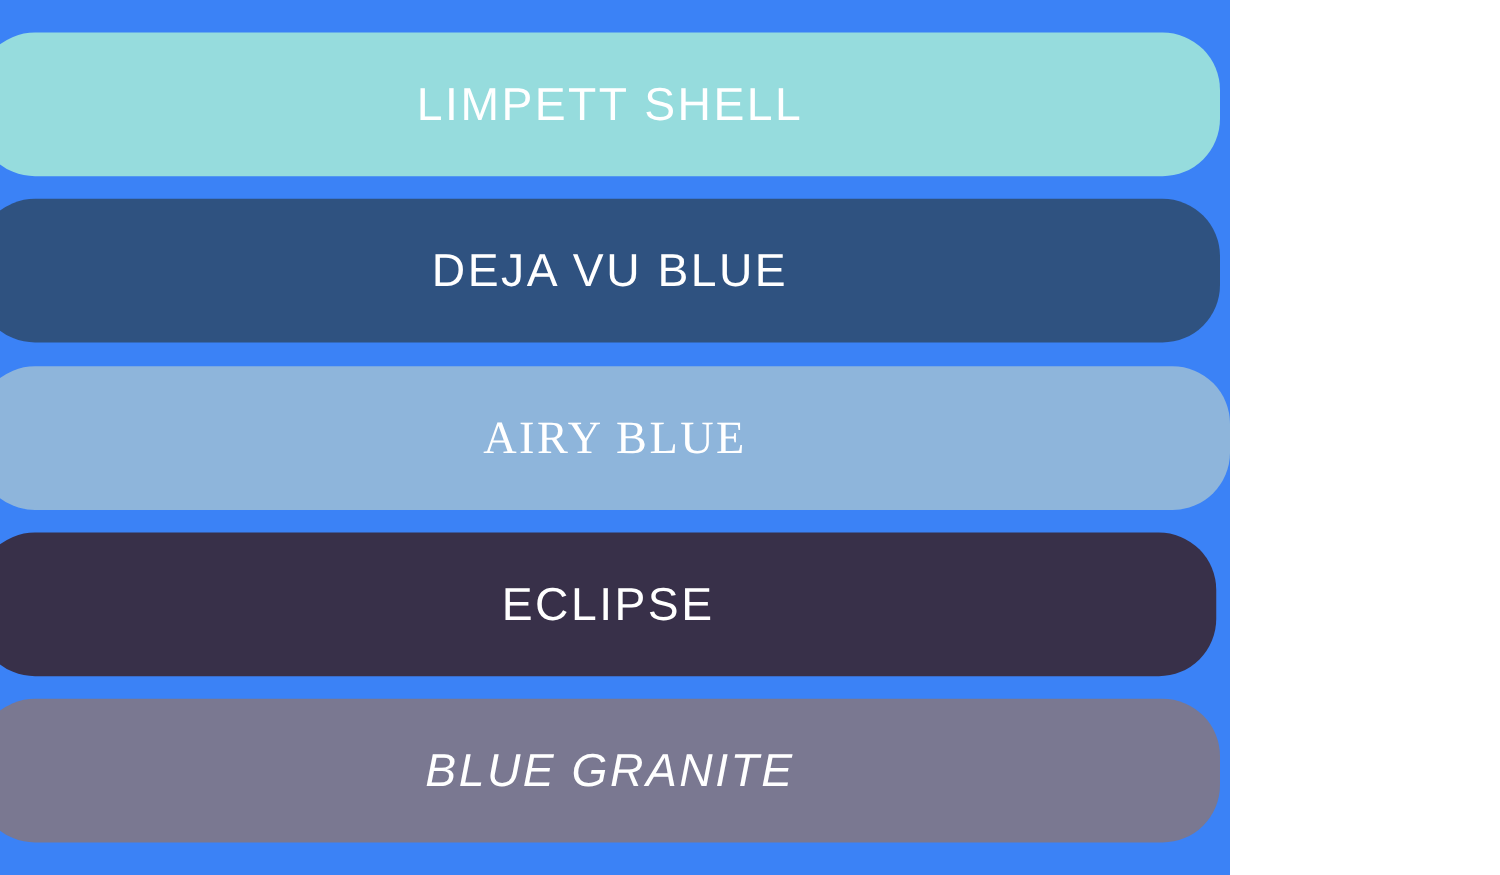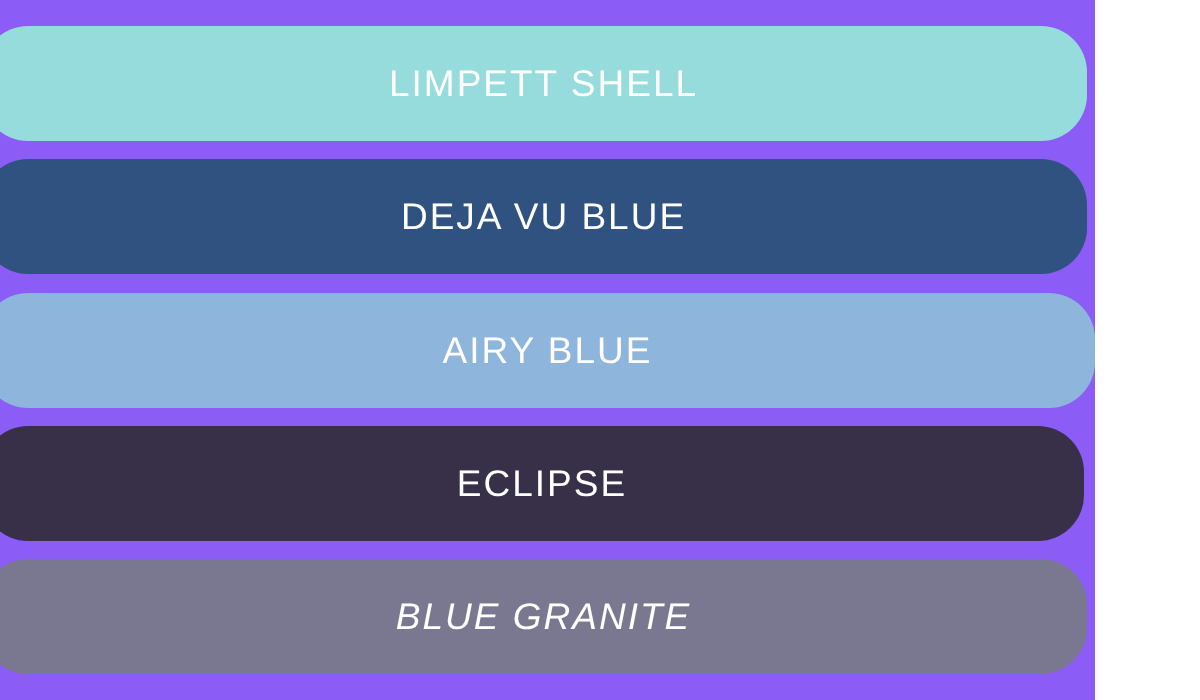--- a/index.html
+++ b/index.html
@@ -9,29 +9,29 @@
   }
   body {
     width: 1200px;
     height: 700px;
     background: #ffffff;
     font-family: "Liberation Sans", sans-serif;
     overflow: hidden;
   }
 
   .palette {
-    width: 1095px;
+    width: 984px;
     height: 700px;
     box-sizing: border-box;
     padding: 26px 0 26px 0;
     display: flex;
     flex-direction: column;
     justify-content: space-between;
     align-items: stretch;
-    background: #8b5cf6;
+    background: #3b82f6;
   }
 
   .swatch {
     position: relative;
     height: 115px;
     flex: 0 0 115px;
     border-radius: 46px;
     display: flex;
     align-items: center;
     justify-content: center;
@@ -70,21 +70,21 @@
 
   <div class="swatch s-0" style="background: rgb(150, 220, 221);">
     <span class="swatch-label" style="color: rgb(255, 255, 255);">LIMPETT SHELL</span>
   </div>
 
   <div class="swatch s-1" style="background: rgb(47, 82, 128);">
     <span class="swatch-label" style="color: rgb(255, 255, 255);">DEJA VU BLUE</span>
   </div>
 
   <div class="swatch s-2 s-3" style="background: rgb(142, 181, 219);">
-    <span class="swatch-label" style="color: rgb(255, 255, 255);">AIRY BLUE</span>
+    <span class="swatch-label" style="color: rgb(255, 255, 255); font-family: Liberation Serif, serif;">AIRY BLUE</span>
   </div>
 
   <div class="swatch s-3b s-4" style="background: rgb(56, 48, 73);">
     <span class="swatch-label" style="color: rgb(255, 255, 255);">ECLIPSE</span>
   </div>
 
   <div class="swatch s-4b" style="background: rgb(122, 120, 145);">
     <span class="swatch-label" style="color: rgb(255, 255, 255); font-style: italic;">BLUE GRANITE</span>
   </div>
 

